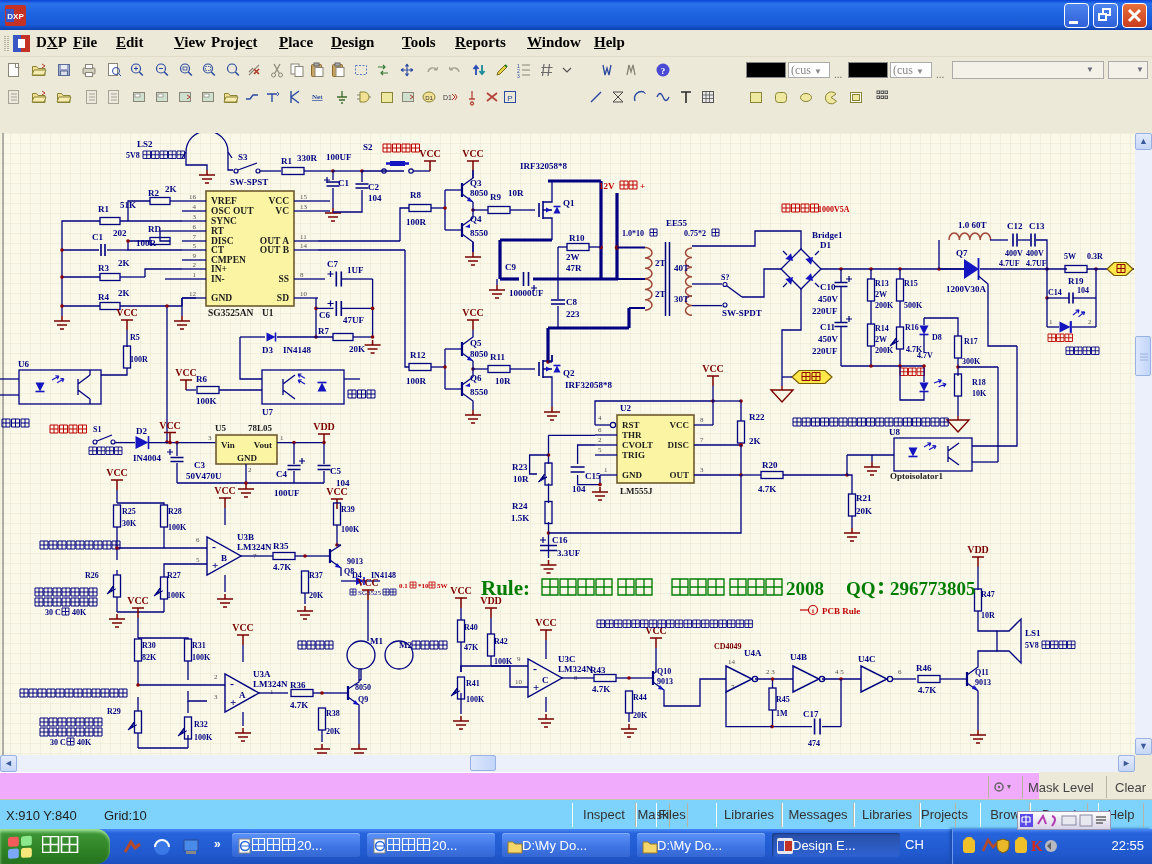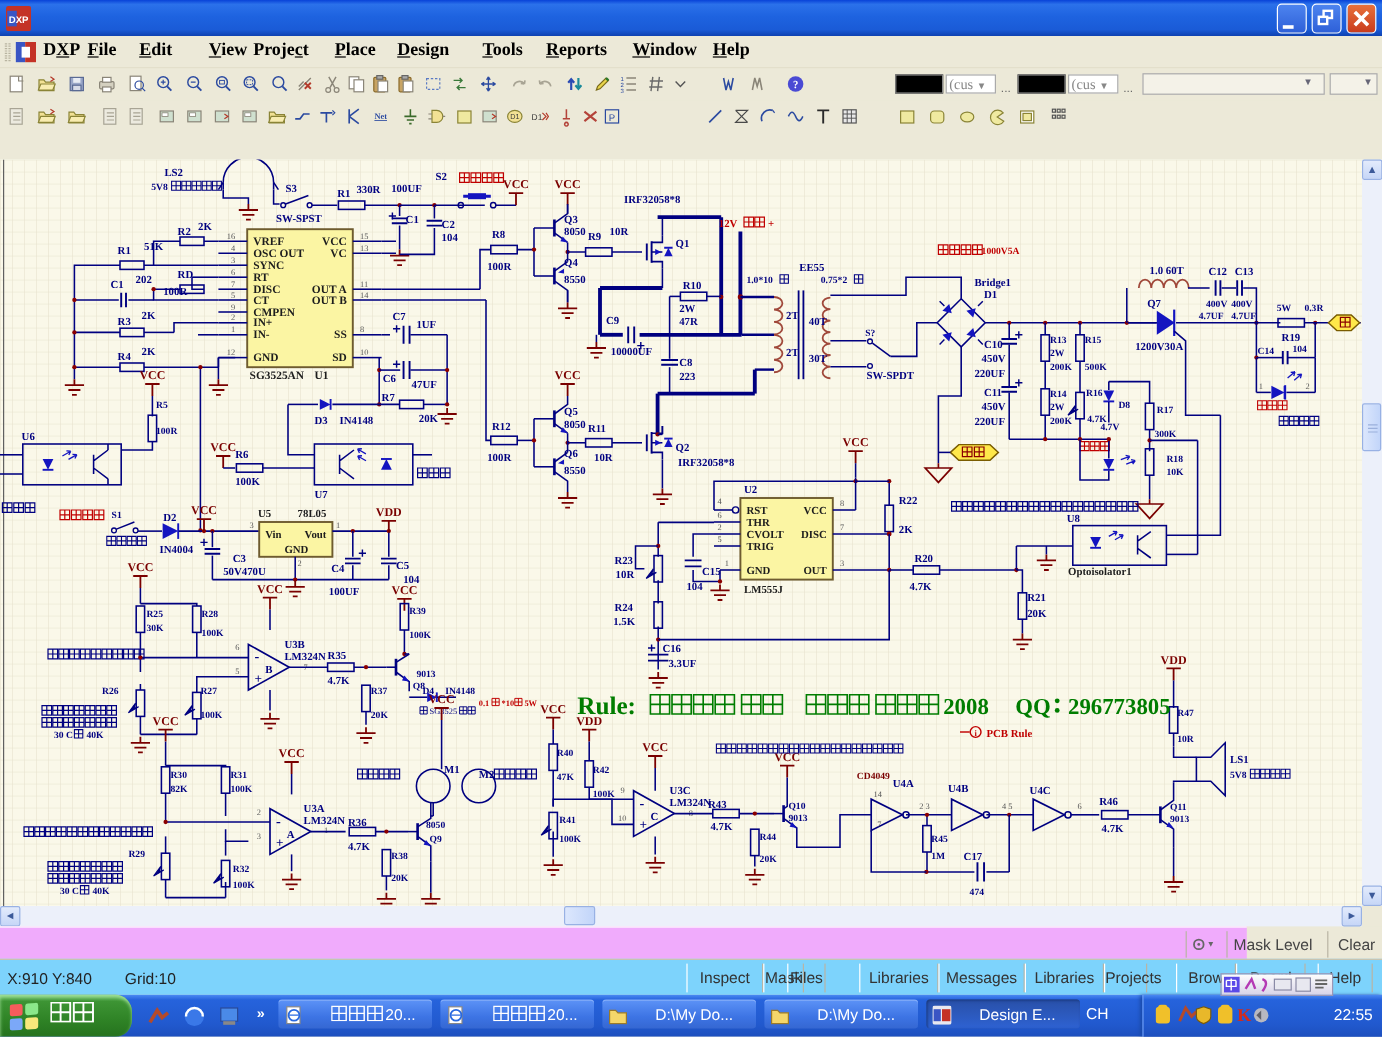--- a/index.html
+++ b/index.html
@@ -21,21 +21,21 @@
 #hsb{left:0;top:755px;width:1135px;height:17px;background:#ECF0FA}
 .sbbtn{position:absolute;width:17px;height:17px;background:linear-gradient(180deg,#E3EBFC,#C6D6F7);border:1px solid #98B1E4;border-radius:2px;color:#3C5A9A;font:bold 9px "Liberation Sans";text-align:center;line-height:15px}
 .sbth{position:absolute;background:linear-gradient(90deg,#DCE7FD,#C2D5F9);border:1px solid #98B1E4;border-radius:2px}
 #corner{left:1135px;top:755px;width:17px;height:17px;background:#ECE9D8}
 #panelrow{left:0;top:772px;width:1039px;height:27px;background:#f0abfc;border-top:1px solid #fff}
 #statusbar{left:0;top:799px;width:1152px;height:30px;background:#7dd3fc;border-top:1px solid #c8c4b0;font:13px "Liberation Sans";color:#222}
 .sbtn{position:absolute;top:3px;height:24px;border-left:1px solid #fff;border-right:1px solid #b8b4a4;color:#333;font:13px "Liberation Sans";text-align:center;padding-top:4px}
 #taskbar{left:0;top:829px;width:1152px;height:35px;background:linear-gradient(180deg,#4A8AF4 0%,#2663DC 12%,#2159CE 70%,#1D4FBE 100%)}
 #startbtn{position:absolute;left:0;top:0;width:110px;height:35px;border-radius:0 14px 14px 0;background:linear-gradient(180deg,#6DBF67 0%,#3D9434 16%,#2F8326 60%,#25721E 100%);box-shadow:inset 0 2px 3px #a0e09a}
 #startbtn .t{position:absolute;left:42px;top:5px;color:#fff;font:bold italic 20px "Liberation Serif";text-shadow:1px 1px 2px #1a4a1a}
-.tsk{position:absolute;top:4px;height:24px;border-radius:3px;background:linear-gradient(180deg,#5D93F7,#3D74E4 60%,#3567D2);box-shadow:inset 0 1px #86aef8;color:#fff;font:13px "Liberation Sans";padding:5px 0 0 44px;white-space:nowrap;overflow:hidden}
+.tsk{position:absolute;top:4px;height:24px;border-radius:3px;background:linear-gradient(180deg,#5D93F7,#3D74E4 60%,#3567D2);box-shadow:inset 0 1px #86aef8;color:#fff;font:13px "Liberation Sans";padding:5px 0 0 20px;white-space:nowrap;overflow:hidden}
 .tsk.active{background:linear-gradient(180deg,#2950A8,#2E62D2);box-shadow:inset 1px 1px 2px #1a3a80}
 .tico{position:absolute;left:5px;top:5px;width:16px;height:16px}
 #tray{position:absolute;right:0;top:0;width:200px;height:35px;background:linear-gradient(180deg,#4A8AF4 0%,#2663DC 12%,#2159CE 70%,#1D4FBE 100%);border-left:1px solid #6A9AF0;box-shadow:-2px 0 3px #1a4aa8}
 #clock{position:absolute;right:8px;top:9px;color:#fff;font:13px "Liberation Sans"}
 #imebar{left:1017px;top:811px;width:94px;height:19px;background:linear-gradient(180deg,#FDFDFD,#D8D4E8);border:1px solid #9a96b6;z-index:5}
 </style></head>
 <body>
 <div id="root">
 <div class="abs" id="title">
  <svg class="abs" style="left:5px;top:5px" width="21" height="21">

